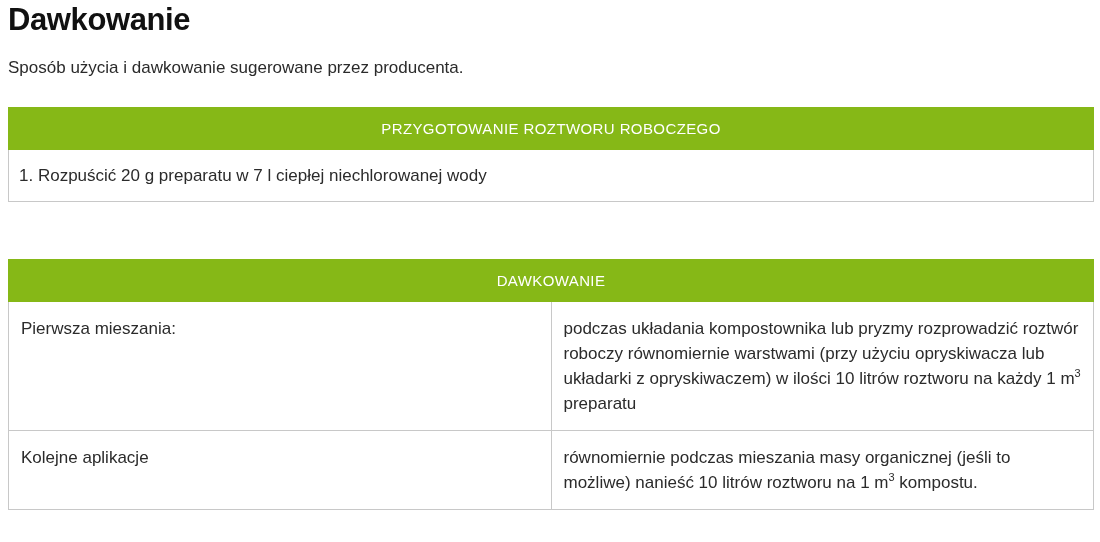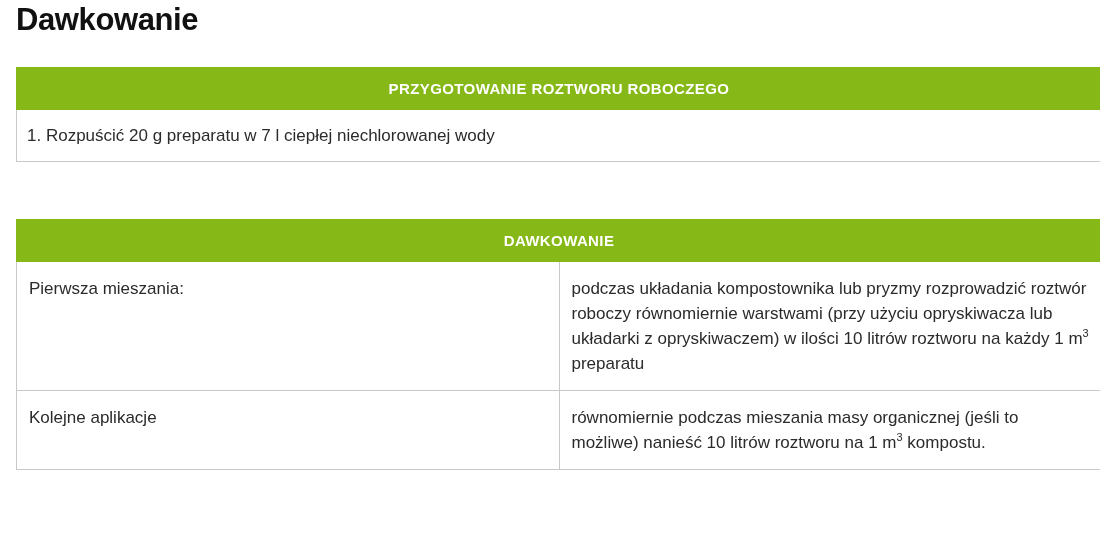--- a/index.html
+++ b/index.html
@@ -12,21 +12,21 @@
     background: #ffffff;
     font-family: "Liberation Sans", sans-serif;
     color: #1a1a1a;
     overflow: hidden;
   }
   .page {
     position: relative;
     width: 1100px;
     height: 540px;
     box-sizing: border-box;
-    padding: 0 16px;
+    padding: 0 8px;
   }
   .page-title {
     font-size: 31px;
     font-weight: bold;
     letter-spacing: -0.4px;
     margin: 0;
     padding-top: 0px;
     line-height: 40px;
     color: #111111;
   }
@@ -45,21 +45,21 @@
   .tbl-prep {
     margin-top: 27px;
   }
   .tbl-dos {
     margin-top: 57px;
   }
   .tbl thead th {
     background: #86b817;
     color: #ffffff;
     font-size: 15px;
-    font-weight: bold;
+    font-weight: normal;
     letter-spacing: 0.4px;
     text-align: center;
     padding: 12px 10px;
     border: 1px solid #86b817;
   }
   .tbl td {
     border: 1px solid #c8c8c8;
     font-size: 17px;
     line-height: 25px;
     color: #2b2b2b;
@@ -80,20 +80,21 @@
     line-height: 0;
   }
 </style>
 </head>
 <body>
 
 <div class="page">
 
   <h1 class="page-title">Dawkowanie</h1>
 
+  <p class="intro">Sposób użycia i dawkowanie sugerowane przez producenta.</p>
 
   <table class="tbl tbl-prep">
     <thead>
       <tr>
         <th>PRZYGOTOWANIE ROZTWORU ROBOCZEGO</th>
       </tr>
     </thead>
     <tbody>
       <tr>
         <td>1. Rozpuścić 20 g preparatu w 7 l ciepłej niechlorowanej wody</td>

